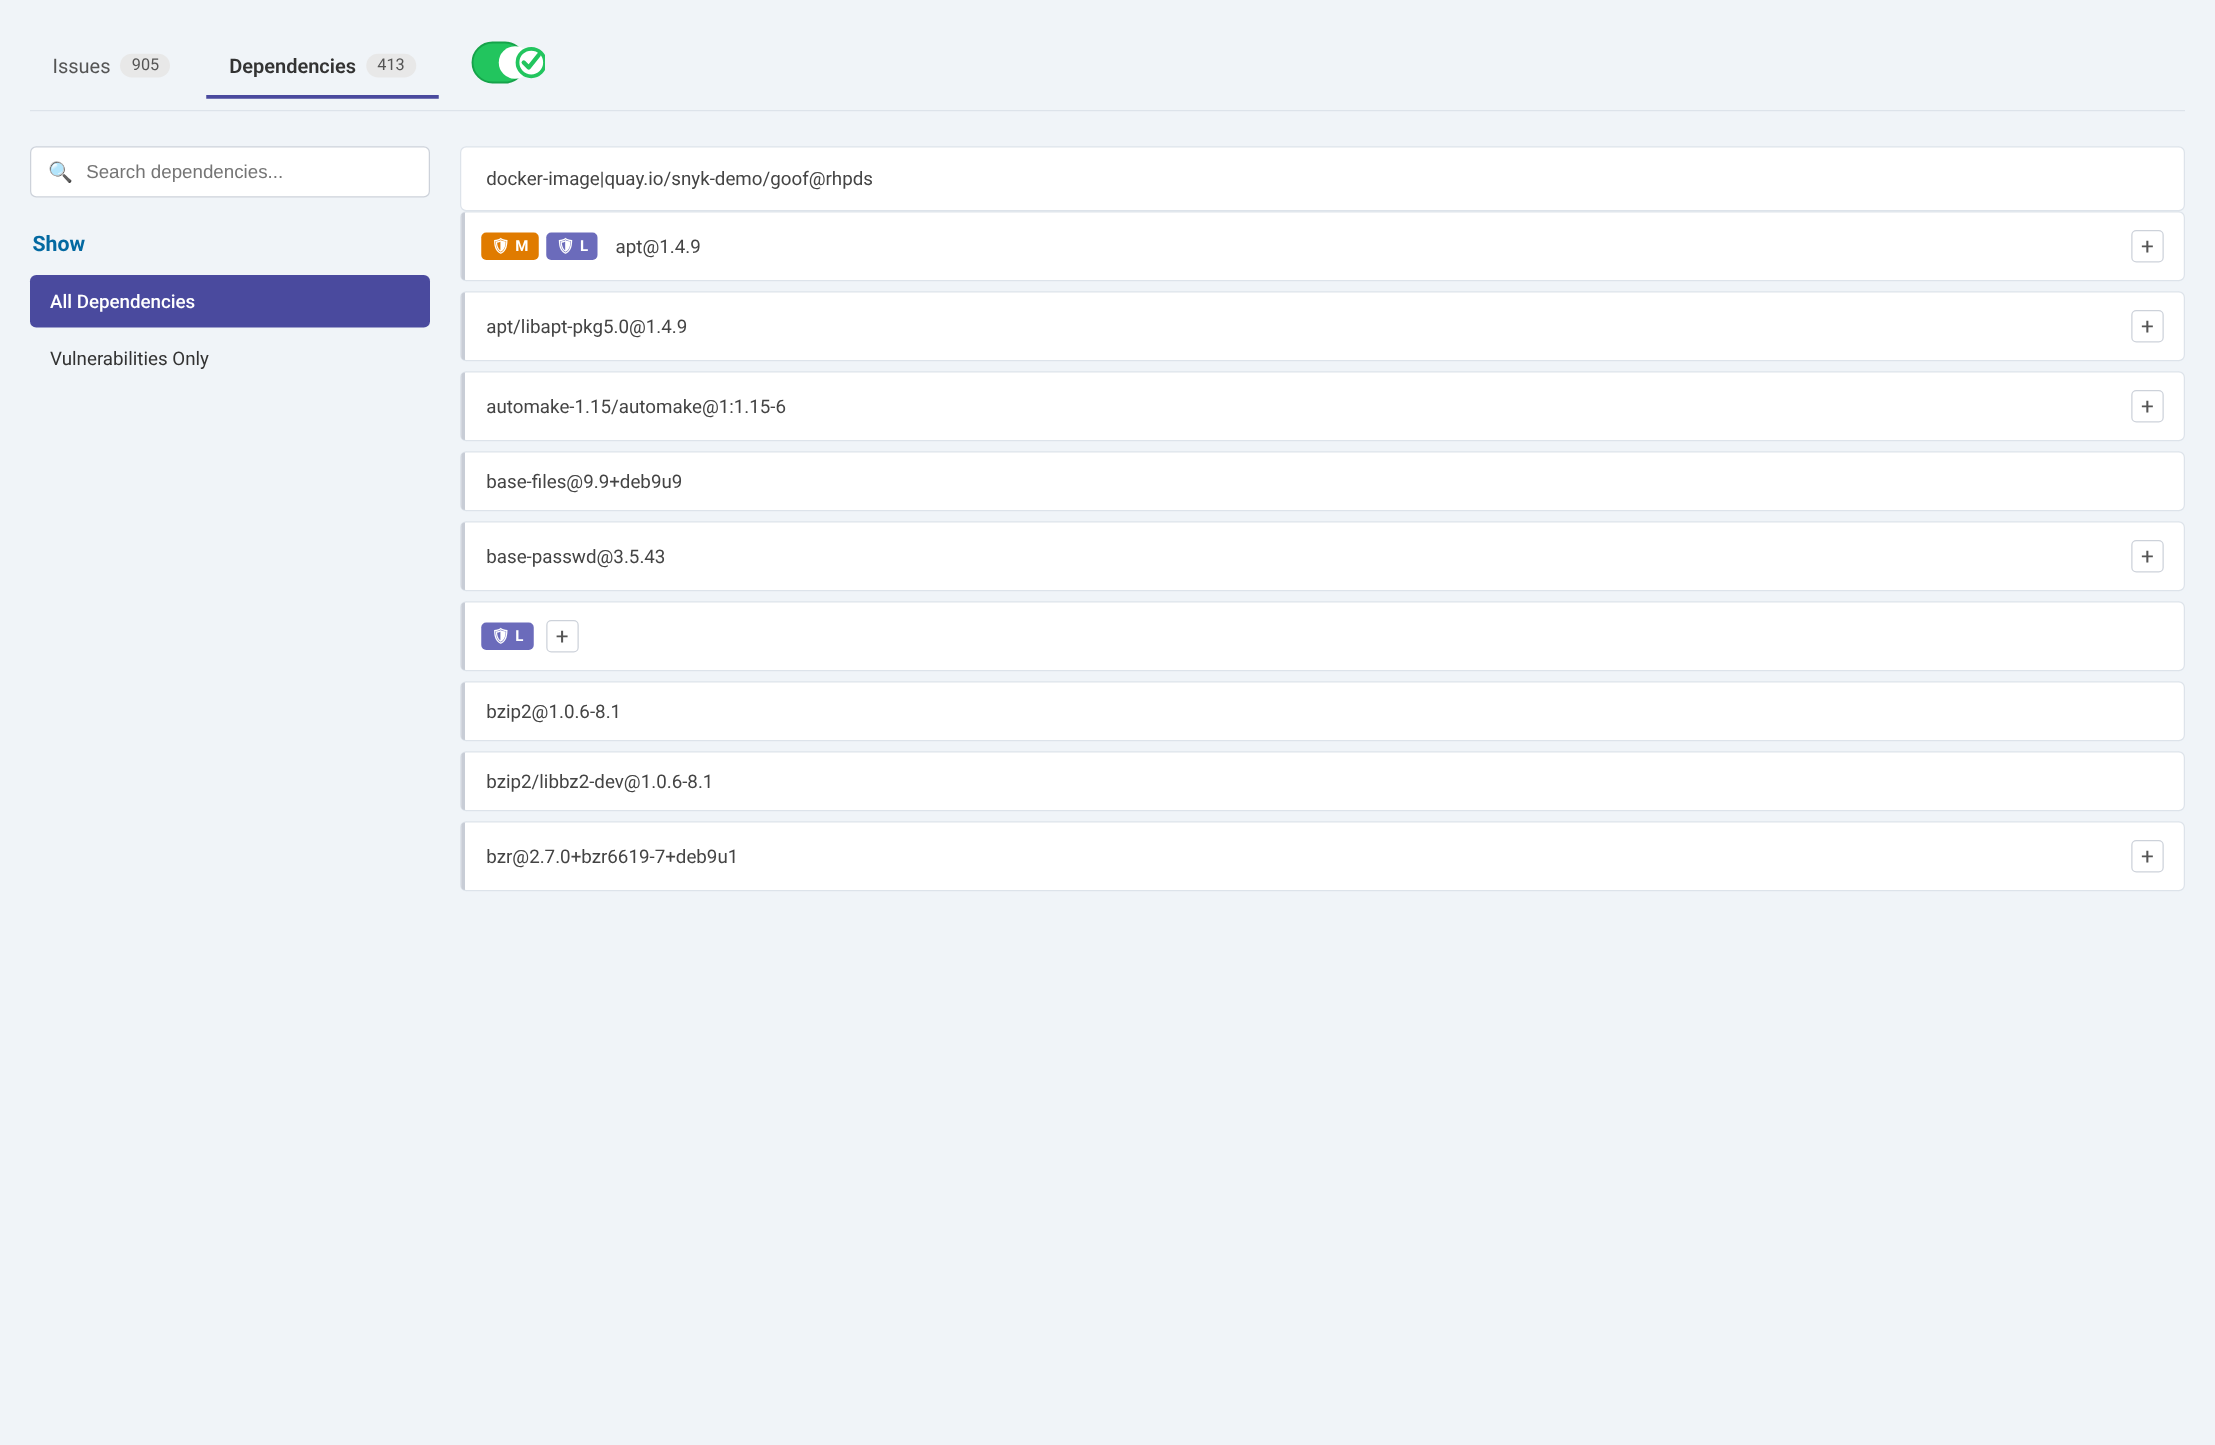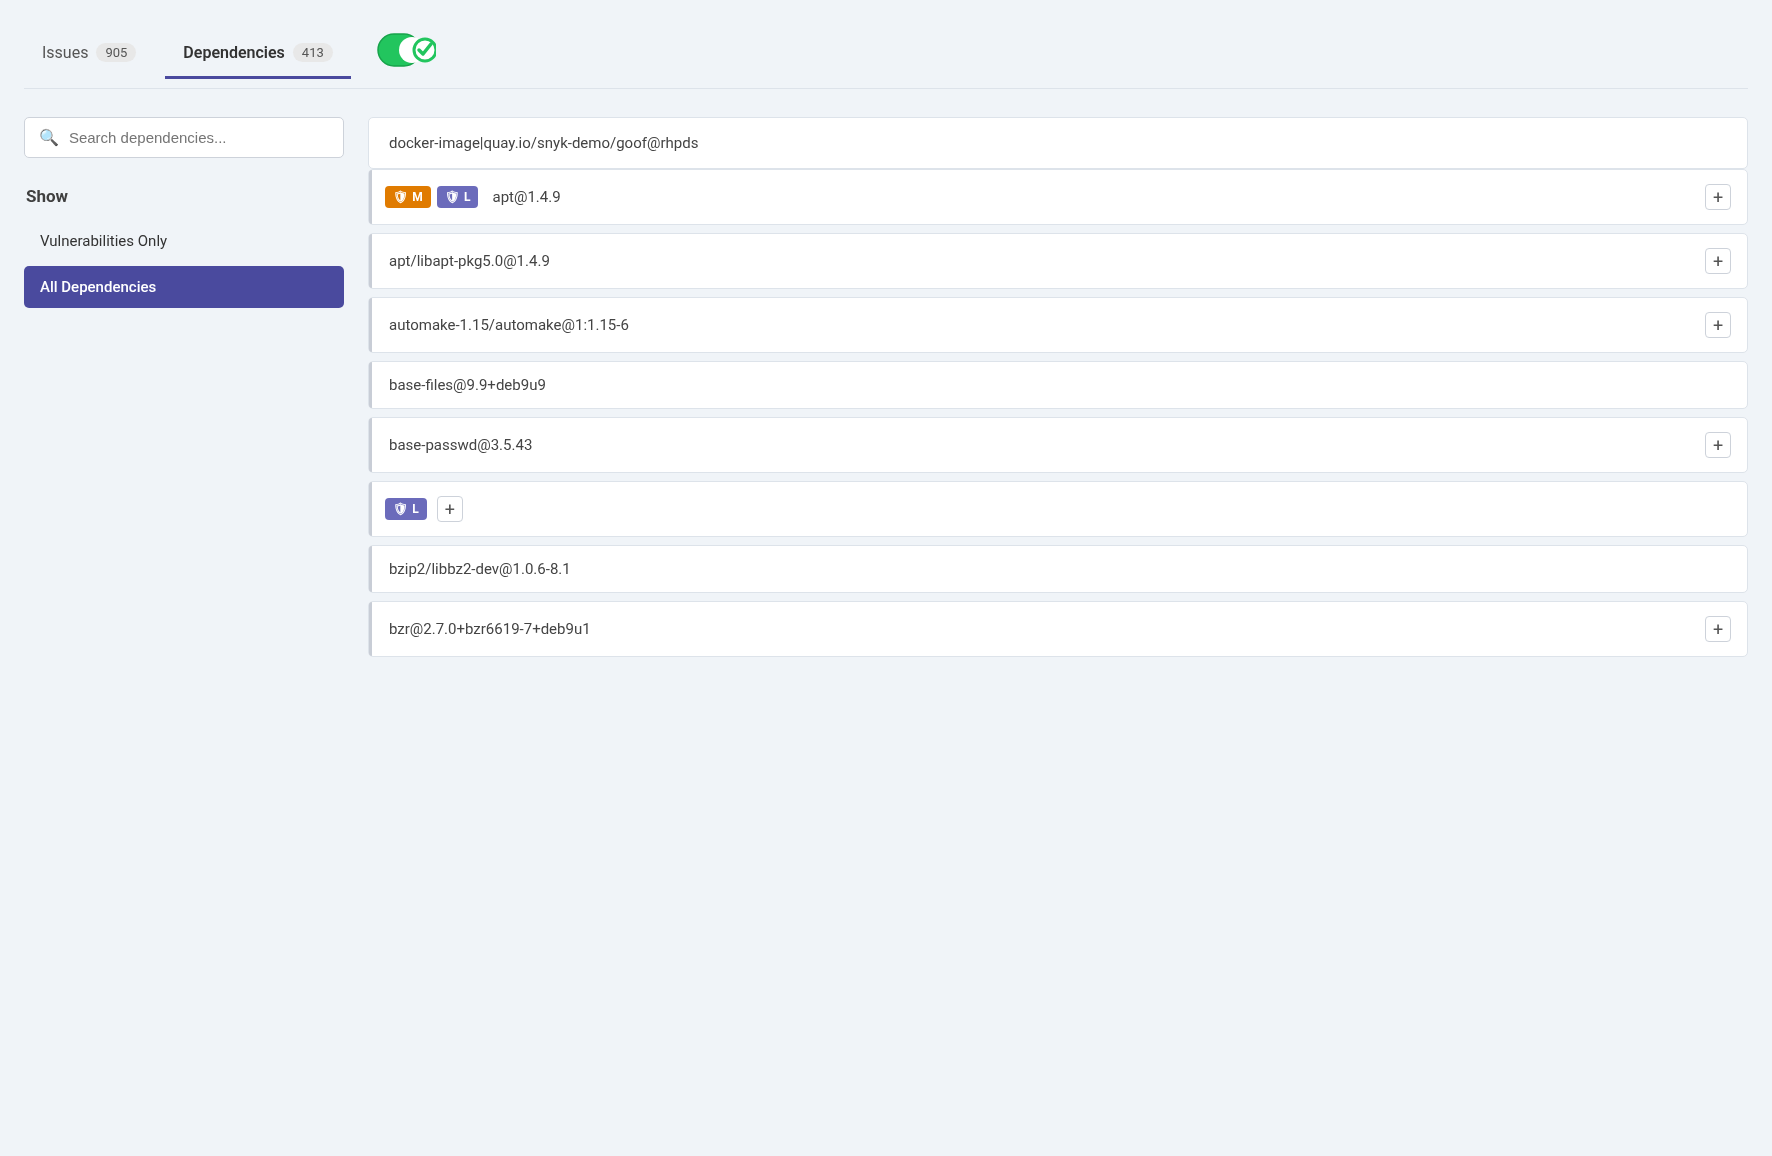--- a/index.html
+++ b/index.html
@@ -100,21 +100,21 @@
       outline: none;
       width: 100%;
       font-size: 15px;
       color: #888;
       background: transparent;
     }
 
     .show-label {
       font-size: 17px;
       font-weight: 700;
-      color: #404040;
+      color: #0369a1;
       margin-bottom: 14px;
       padding-left: 2px;
     }
 
     .filter-item {
       padding: 12px 16px;
       border-radius: 5px;
       cursor: pointer;
       font-size: 15px;
       color: #333;
@@ -249,22 +249,22 @@
 
     <div class="sidebar">
 
       <div class="search-box">
         <span class="search-icon">🔍</span>
         <input class="search-input" type="text" placeholder="Search dependencies..." style="">
       </div>
 
       <div class="show-label">Show</div>
 
+      <div class="filter-item active">All Dependencies</div>
       <div class="filter-item">Vulnerabilities Only</div>
-      <div class="filter-item active">All Dependencies</div>
 
     </div>
 
     <div class="content-area">
 
       <div class="root-package">docker-image|quay.io/snyk-demo/goof@rhpds</div>
 
       <div class="dep-list">
 
         <div class="dep-item">
@@ -311,20 +311,24 @@
           <div class="dep-left-bar"></div>
           <div class="dep-badges">
             <span class="badge badge-l">
               <span>🛡</span>
               <span>L</span>
             </span>
           </div>
           <div class="expand-btn">+</div>
         </div>
 
+        <div class="dep-item">
+          <div class="dep-left-bar"></div>
+          <span class="dep-name">bzip2@1.0.6-8.1</span>
+        </div>
 
         <div class="dep-item">
           <div class="dep-left-bar"></div>
           <span class="dep-name">bzip2/libbz2-dev@1.0.6-8.1</span>
         </div>
 
         <div class="dep-item">
           <div class="dep-left-bar"></div>
           <span class="dep-name">bzr@2.7.0+bzr6619-7+deb9u1</span>
           <div class="expand-btn">+</div>

